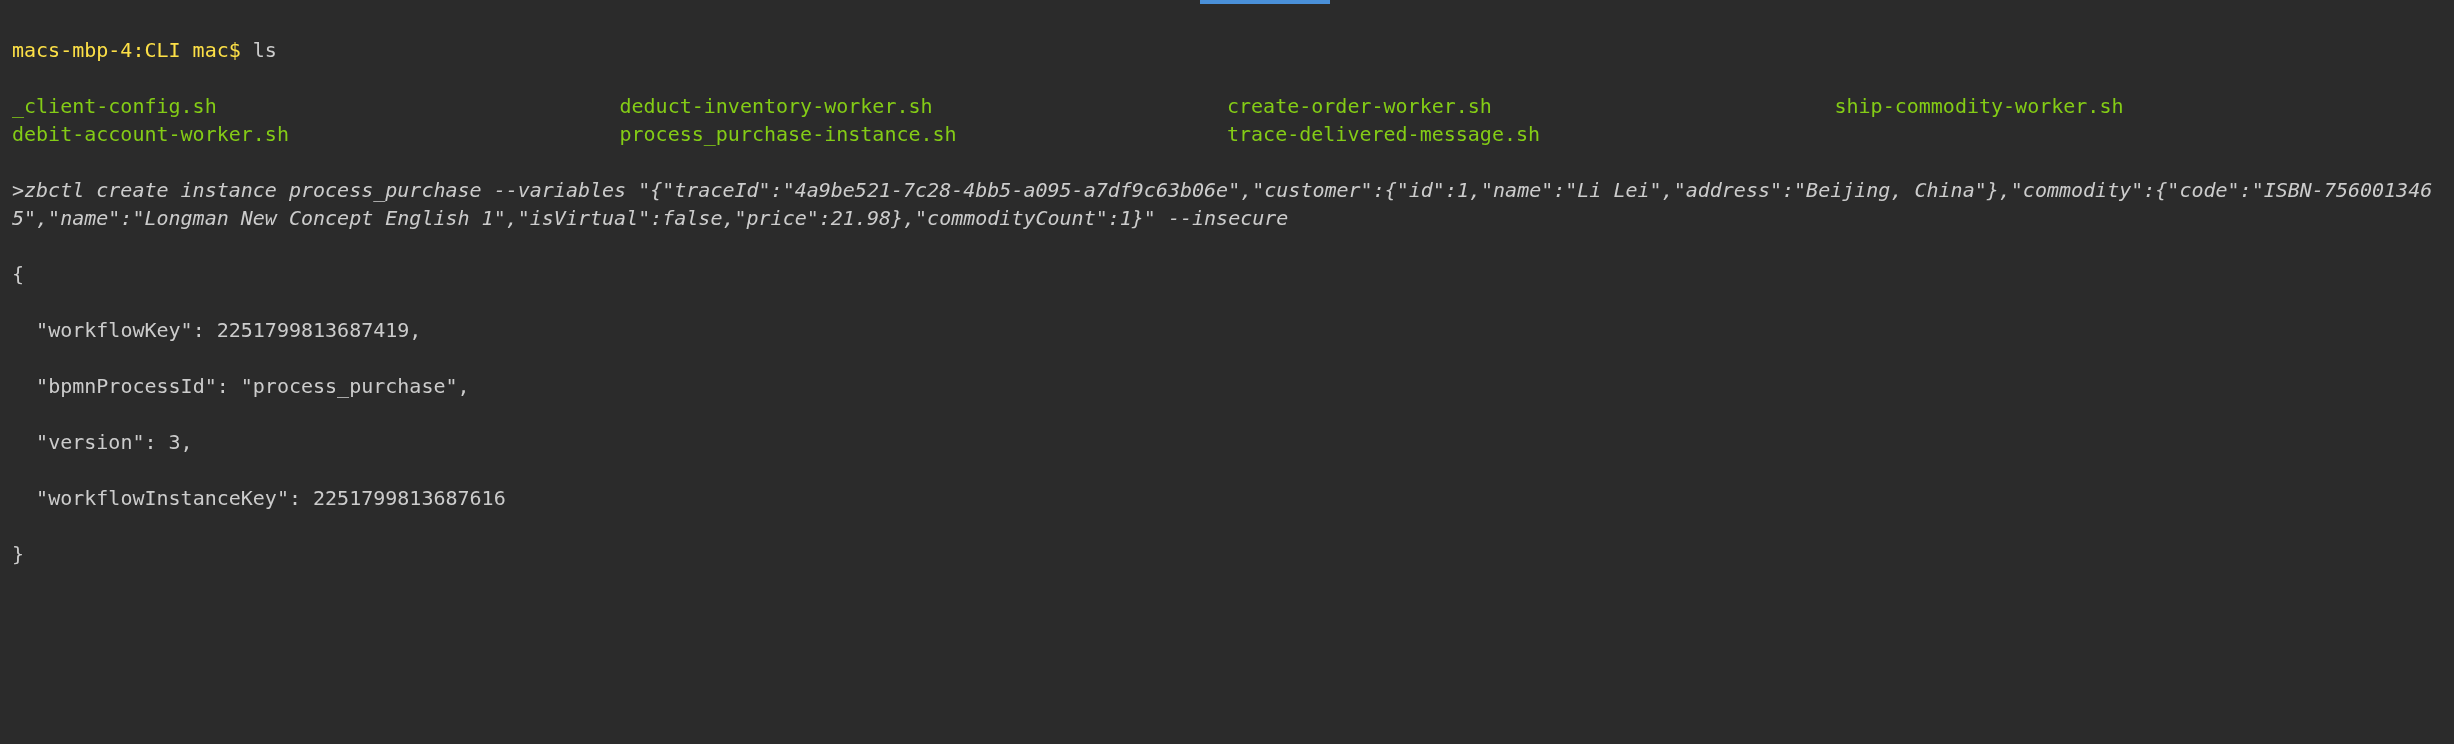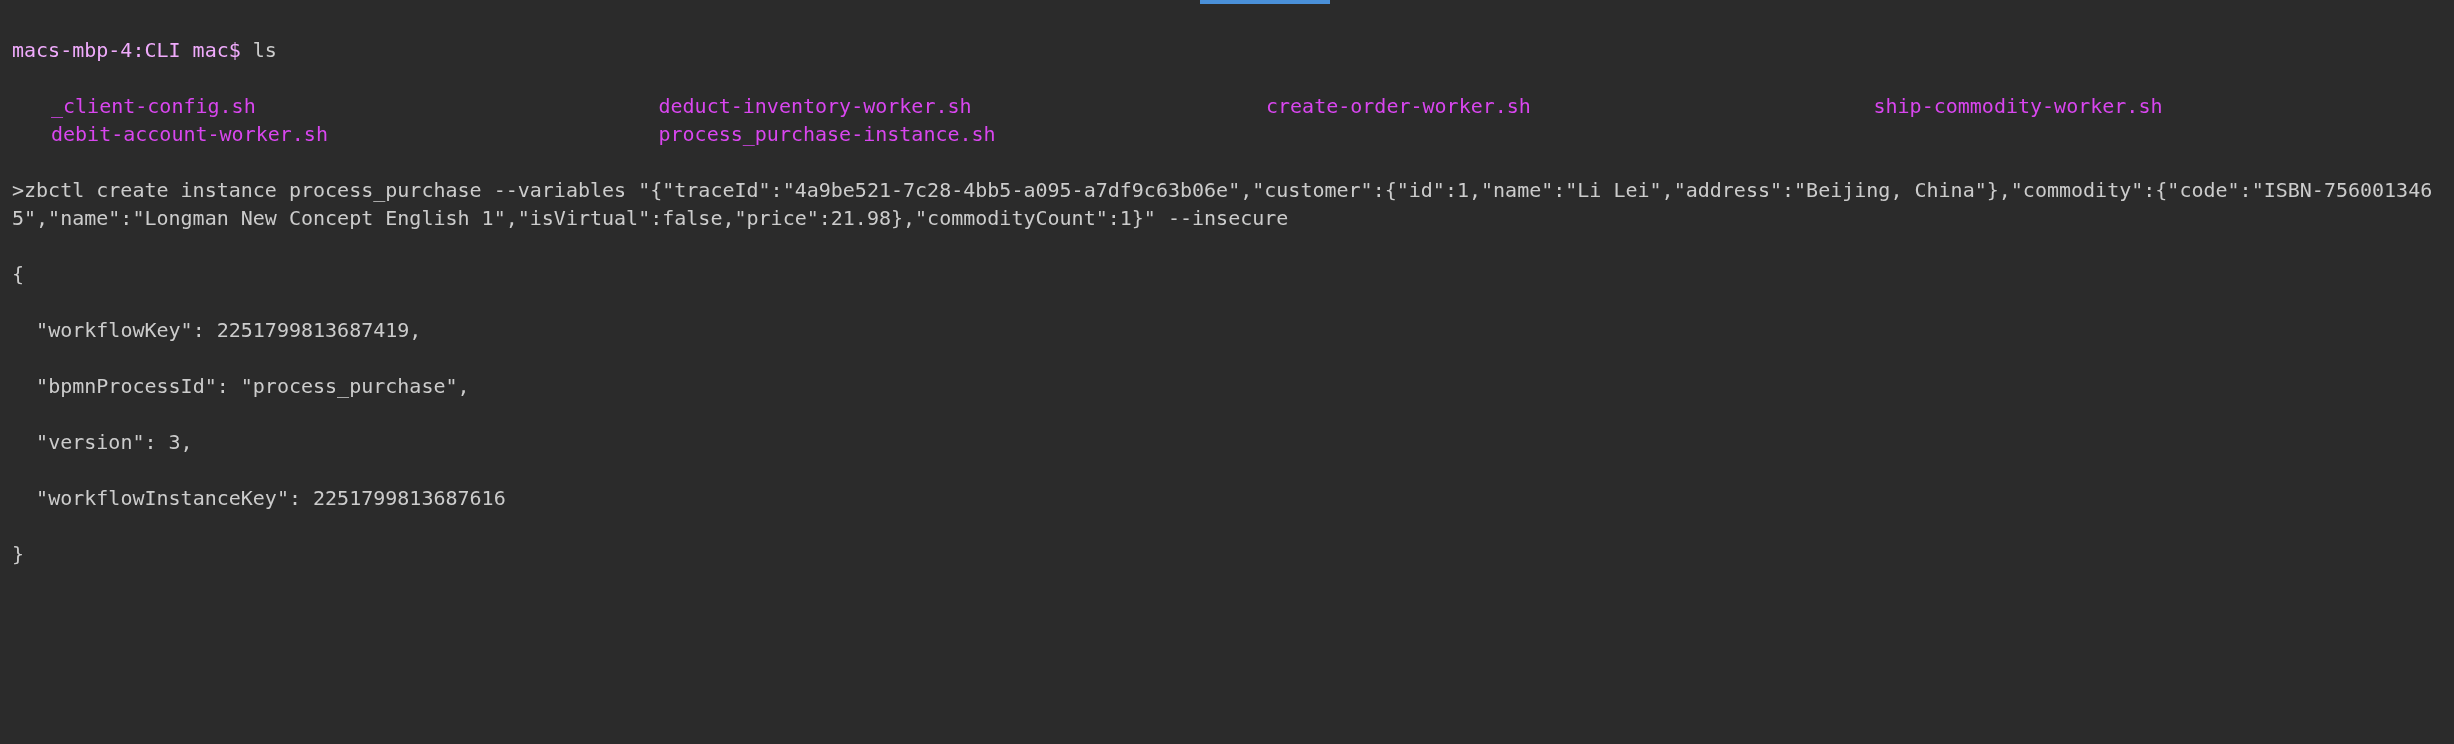--- a/index.html
+++ b/index.html
@@ -16,37 +16,37 @@
       padding: 8px 12px;
       width: 2454px;
       height: 744px;
       overflow: hidden;
     }
     .terminal {
       white-space: pre-wrap;
       word-break: break-all;
     }
     .prompt {
-      color: #f0abfc;
+      color: #fde047;
     }
     .ls-output {
       display: grid;
       grid-template-columns: repeat(4, 1fr);
       column-gap: 0;
     }
     .ls-item {
-      color: #d946ef;
-      margin-left: 39px;
+      color: #84cc16;
     }
     .line {
       display: block;
     }
     .wrap-line {
       word-wrap: break-word;
       white-space: pre-wrap;
+      font-style: italic;
     }
     .tab-indicator {
       position: absolute;
       top: 0;
       left: 1200px;
       width: 130px;
       height: 4px;
       background-color: #4a90d9;
     }
   </style>
@@ -57,20 +57,21 @@
 
 <div class="terminal">
 <span class="line"><span class="prompt">macs-mbp-4:CLI mac$ </span><span>ls</span></span>
 <div class="ls-output">
 <span class="ls-item">_client-config.sh</span>
 <span class="ls-item">deduct-inventory-worker.sh</span>
 <span class="ls-item">create-order-worker.sh</span>
 <span class="ls-item">ship-commodity-worker.sh</span>
 <span class="ls-item">debit-account-worker.sh</span>
 <span class="ls-item">process_purchase-instance.sh</span>
+<span class="ls-item">trace-delivered-message.sh</span>
 </div>
 <span class="line wrap-line">&gt;zbctl create instance process_purchase --variables "{"traceId":"4a9be521-7c28-4bb5-a095-a7df9c63b06e","customer":{"id":1,"name":"Li Lei","address":"Beijing, China"},"commodity":{"code":"ISBN-7560013465","name":"Longman New Concept English 1","isVirtual":false,"price":21.98},"commodityCount":1}" --insecure</span>
 <span class="line">{</span>
 <span class="line">  "workflowKey": 2251799813687419,</span>
 <span class="line">  "bpmnProcessId": "process_purchase",</span>
 <span class="line">  "version": 3,</span>
 <span class="line">  "workflowInstanceKey": 2251799813687616</span>
 <span class="line">}</span>
 <span class="line"> </span>
 <span class="line"> </span>

